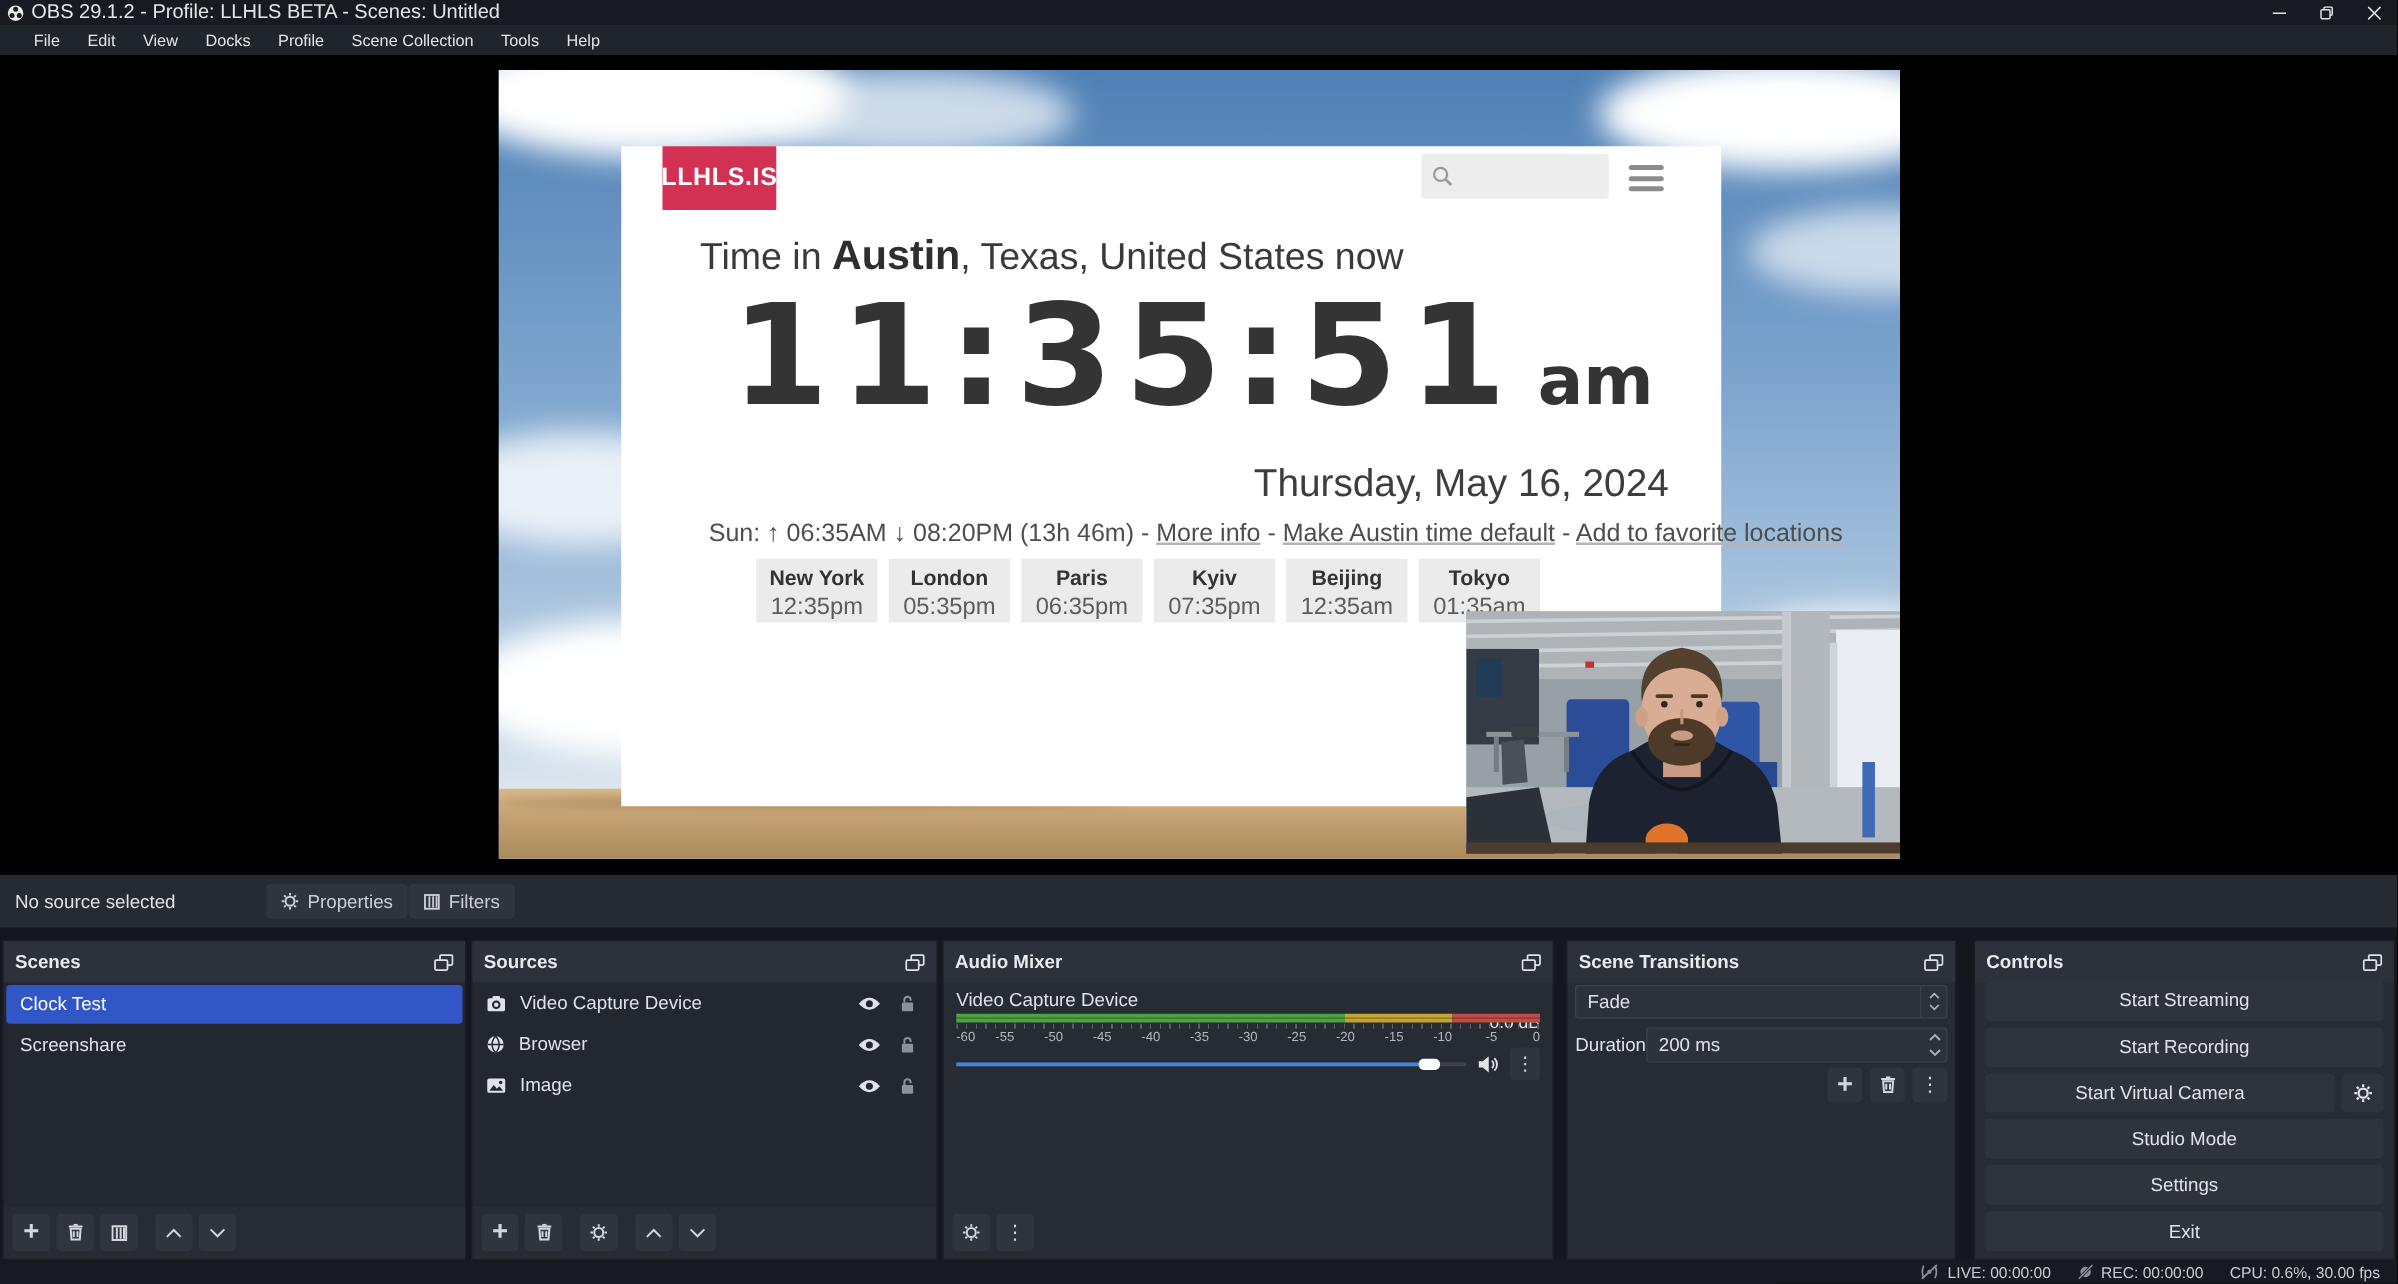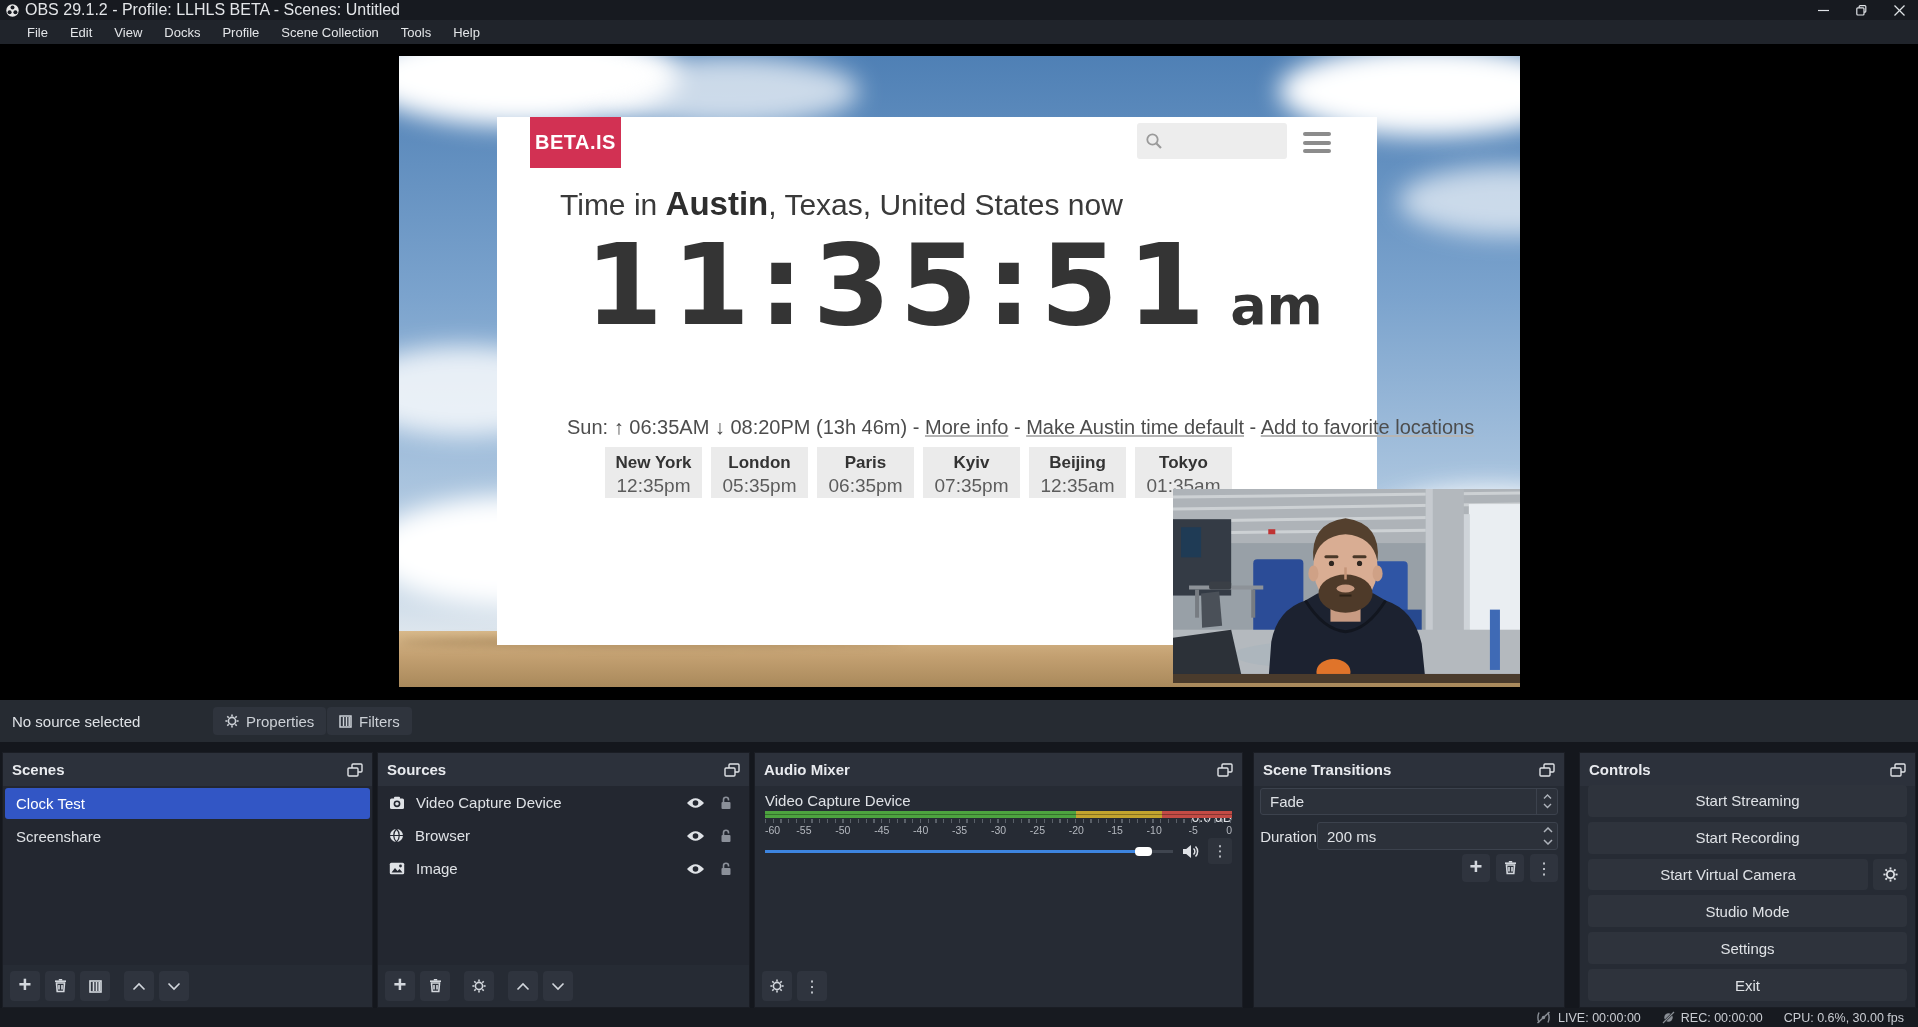--- a/index.html
+++ b/index.html
@@ -159,37 +159,38 @@
       <div class="cloud" style="left:-40px;top:-30px;width:320px;height:100px;"></div>
       <div class="cloud" style="left:200px;top:0px;width:260px;height:70px;opacity:.7;"></div>
       <div class="cloud" style="left:880px;top:-10px;width:300px;height:90px;"></div>
       <div class="cloud" style="left:1000px;top:110px;width:220px;height:70px;opacity:.65;"></div>
       <div class="cloud" style="left:-50px;top:290px;width:230px;height:90px;opacity:.8;"></div>
       <div class="cloud" style="left:-30px;top:440px;width:290px;height:110px;"></div>
       <div class="cloud" style="left:960px;top:430px;width:260px;height:100px;opacity:.85;"></div>
       <div class="sand"></div>
 
       <div class="card">
-        <div class="ti-logo">BETA.IS</div>
+        <div class="ti-logo">LLHLS.IS</div>
         <div class="ti-search">
           <svg class="ic" width="18" height="18" viewBox="0 0 18 18">
               <circle cx="7.5" cy="7.5" r="5.2" stroke="#9a9a9a" stroke-width="1.8" fill="none"></circle>
               <line x1="11.5" y1="11.5" x2="16" y2="16" stroke="#9a9a9a" stroke-width="2.2"></line>
             </svg>
         </div>
         <div class="ti-burger">
             <i></i>
             <i></i>
             <i></i>
           </div>
         <div class="ti-head"><span>Time in </span><b>Austin</b><span>, Texas, United States now</span></div>
         <div class="ti-clockrow">
           <span class="ti-clock">11:35:51</span>
           <span class="ti-ampm">am</span>
         </div>
+        <div class="ti-date">Thursday, May 16, 2024</div>
         <div class="ti-sun"><span>Sun: ↑ 06:35AM ↓ 08:20PM (13h 46m)</span><span> - </span><a>More info</a><span> - </span><a>Make Austin time default</a><span> - </span><a>Add to favorite locations</a></div>
         <div class="ti-cities">
           <div class="city">
               <div class="cn">New York</div>
               <div class="ct">12:35pm</div>
             </div>
           <div class="city">
               <div class="cn">London</div>
               <div class="ct">05:35pm</div>
             </div>

